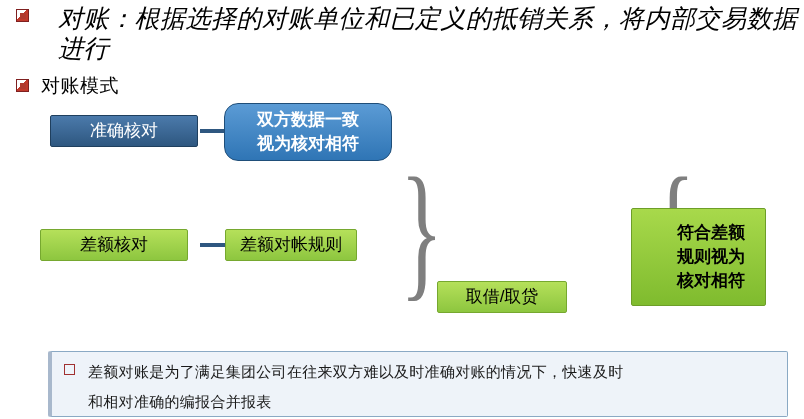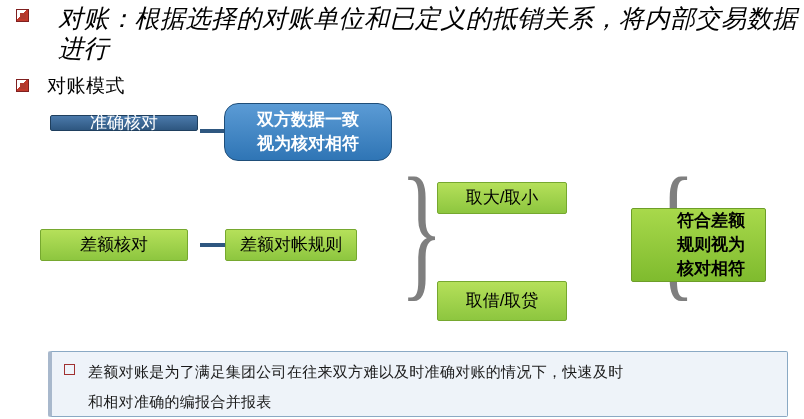--- a/index.html
+++ b/index.html
@@ -60,21 +60,20 @@
     line-height: 30px;
     letter-spacing: 0.5px;
   }
 
   .heading2 {
     position: absolute;
     left: 41px;
     top: 73px;
     font-size: 19px;
     letter-spacing: 0.5px;
-    margin-left: 6px;
   }
 
   
   .box {
     position: absolute;
     box-sizing: border-box;
     display: flex;
     align-items: center;
     justify-content: center;
     text-align: center;
@@ -183,47 +182,46 @@
 <body>
 
 <div class="slide">
 
   <div class="bullet-marker" style="left:16px; top:9px;"></div>
   <div class="para1">对账：根据选择的对账单位和已定义的抵销关系，将内部交易数据进行</div>
 
   <div class="bullet-marker" style="left:16px; top:79px;"></div>
   <div class="heading2">对账模式</div>
 
-  <div class="box box-blue-dark" style="left:50px; top:115px; width:148px; height:16px;">准确核对</div>
+  <div class="box box-blue-dark" style="left:50px; top:115px; width:148px; height:32px;">准确核对</div>
 
   <div class="arrow" style="left:200px; top:126px; width:38px;">
     <div class="shaft" style="width:28px;"></div>
     <div class="head" style="left:28px;"></div>
   </div>
 
   <div class="box box-blue-bright" style="left:224px; top:103px; width:168px; height:58px;">双方数据一致
 视为核对相符</div>
 
   <div class="box box-green" style="left:40px; top:229px; width:148px; height:32px;">差额核对</div>
 
   <div class="arrow" style="left:200px; top:240px; width:38px;">
     <div class="shaft" style="width:28px;"></div>
     <div class="head" style="left:28px;"></div>
   </div>
 
   <div class="box box-green" style="left:225px; top:229px; width:132px; height:32px;">差额对帐规则</div>
 
   <div class="brace" style="left:400px; top:155px;">}</div>
 
-  <div class="box box-green" style="left:437px; top:182px; width:130px; height:32px;">取大/取小</div>
-  <div class="box box-green" style="left:437px; top:281px; width:130px; height:40px;">取借/取贷</div>
+  <div class="box box-green" style="left:437px; top:281px; width:130px; height:32px;">取借/取贷</div>
 
   <div class="brace" style="left:580px; top:155px; transform: scaleX(-0.6); transform-origin: right center;">}</div>
 
-  <div class="box box-green-strong" style="left:631px; top:208px; width:135px; height:74px;padding-left:25px;">符合差额
+  <div class="box box-green-strong" style="left:631px; top:208px; width:135px; height:98px;padding-left:25px;">符合差额
 规则视为
 核对相符</div>
 
   <div class="note-box"></div>
   <div class="note-bullet"></div>
   <div class="note-text" style="top:387px;">和相对准确的编报合并报表</div>
   <div class="note-text">差额对账是为了满足集团公司在往来双方难以及时准确对账的情况下，快速及时</div>
 
 </div>
 

